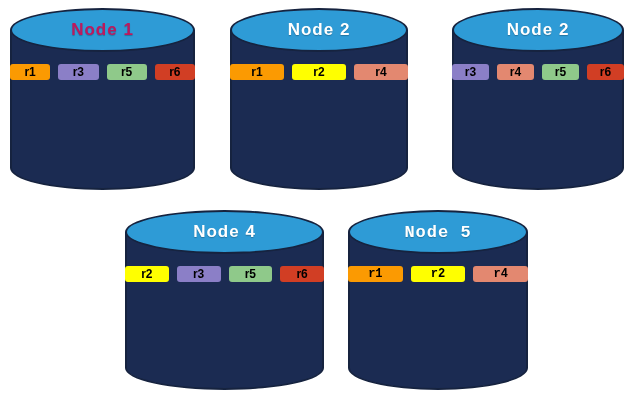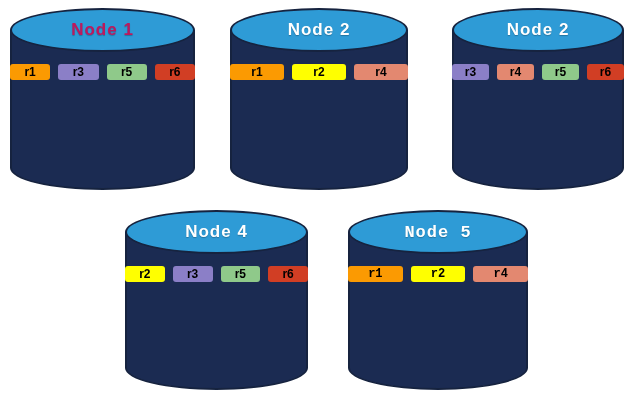--- a/index.html
+++ b/index.html
@@ -120,21 +120,21 @@
       <div class="cyl-body" style="height: 160px; background: rgb(27, 43, 82); border-color: rgb(22, 35, 63);"></div>
       <div class="cyl-top" style="background: rgb(46, 155, 214); border-color: rgb(22, 35, 63);"></div>
       <div class="cyl-title" style="color: rgb(255, 255, 255);">Node  2</div>
       <div class="records" style="top: 56px;">
         <div class="record" style="background: rgb(139, 127, 199); color: rgb(0, 0, 0);">r3</div>
         <div class="record" style="background: rgb(227, 136, 112); color: rgb(0, 0, 0);">r4</div>
         <div class="record" style="background: rgb(143, 201, 138); color: rgb(0, 0, 0);">r5</div>
         <div class="record" style="background: rgb(209, 62, 36); color: rgb(0, 0, 0);">r6</div>
       </div>
     </div>
-    <div class="node" style="left: 125px; top: 210px; width: 183px; height: 180px;">
+    <div class="node" style="left: 125px; top: 210px; width: 183px; height: 180px; padding-left: 16px;">
       <div class="cyl-body" style="height: 158px; background: rgb(27, 43, 82); border-color: rgb(22, 35, 63);"></div>
       <div class="cyl-top" style="background: rgb(46, 155, 214); border-color: rgb(22, 35, 63);"></div>
       <div class="cyl-title" style="color: rgb(255, 255, 255);">Node  4</div>
       <div class="records" style="top: 56px;">
         <div class="record" style="background: rgb(255, 255, 0); color: rgb(0, 0, 0);">r2</div>
         <div class="record" style="background: rgb(139, 127, 199); color: rgb(0, 0, 0);">r3</div>
         <div class="record" style="background: rgb(143, 201, 138); color: rgb(0, 0, 0);">r5</div>
         <div class="record" style="background: rgb(209, 62, 36); color: rgb(0, 0, 0);">r6</div>
       </div>
     </div>

